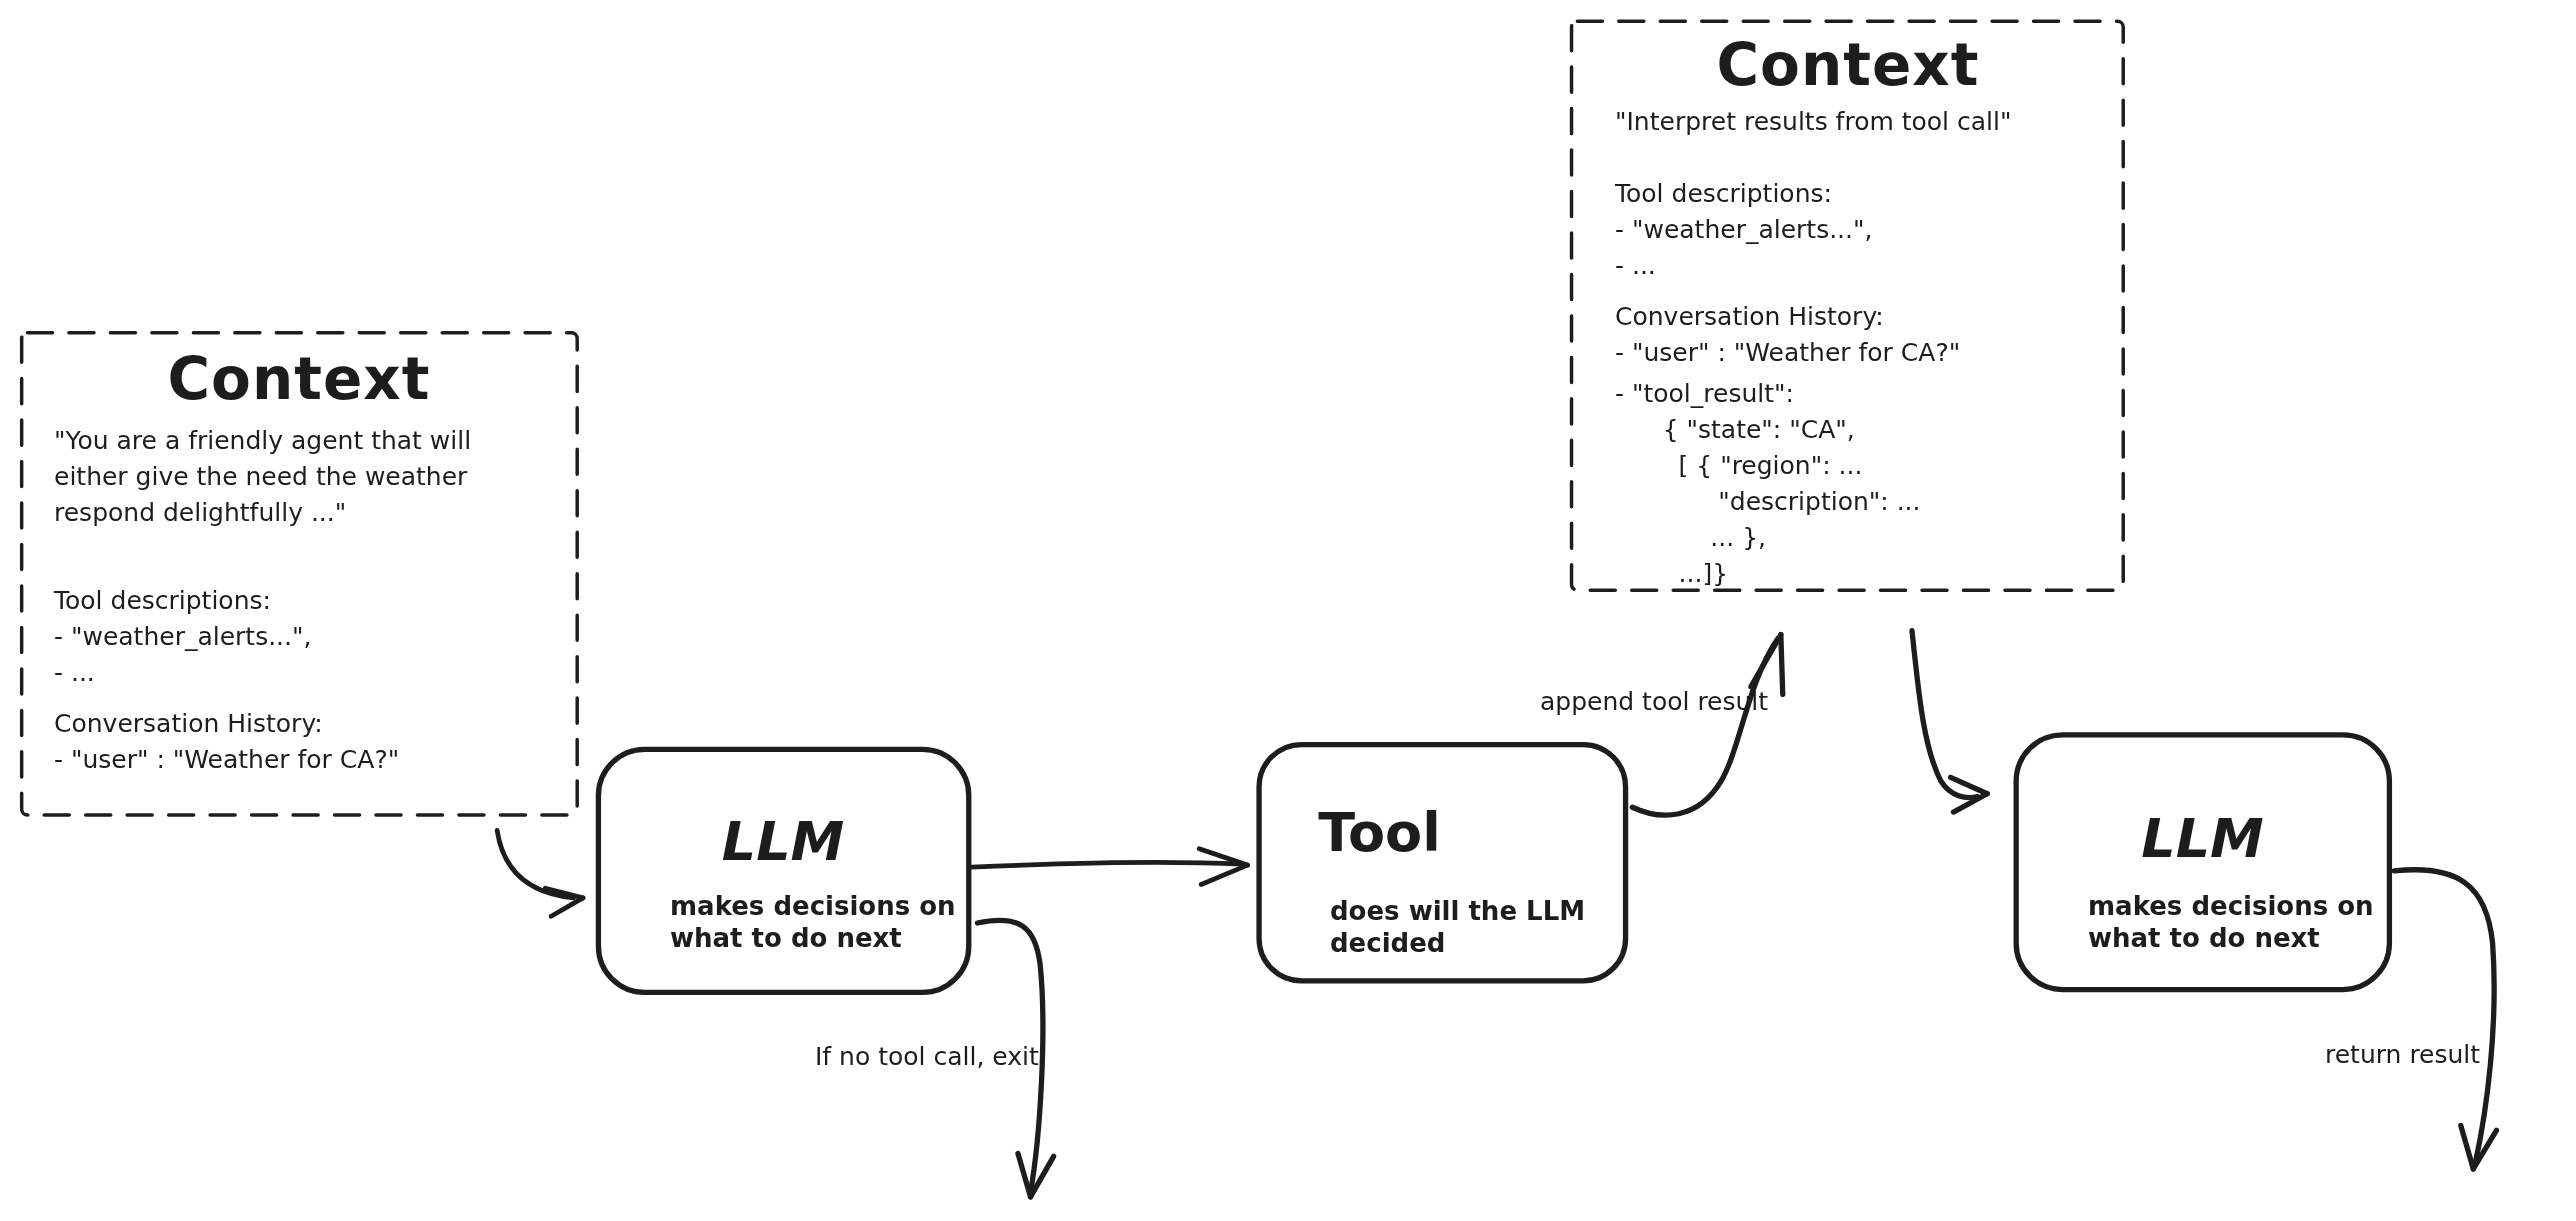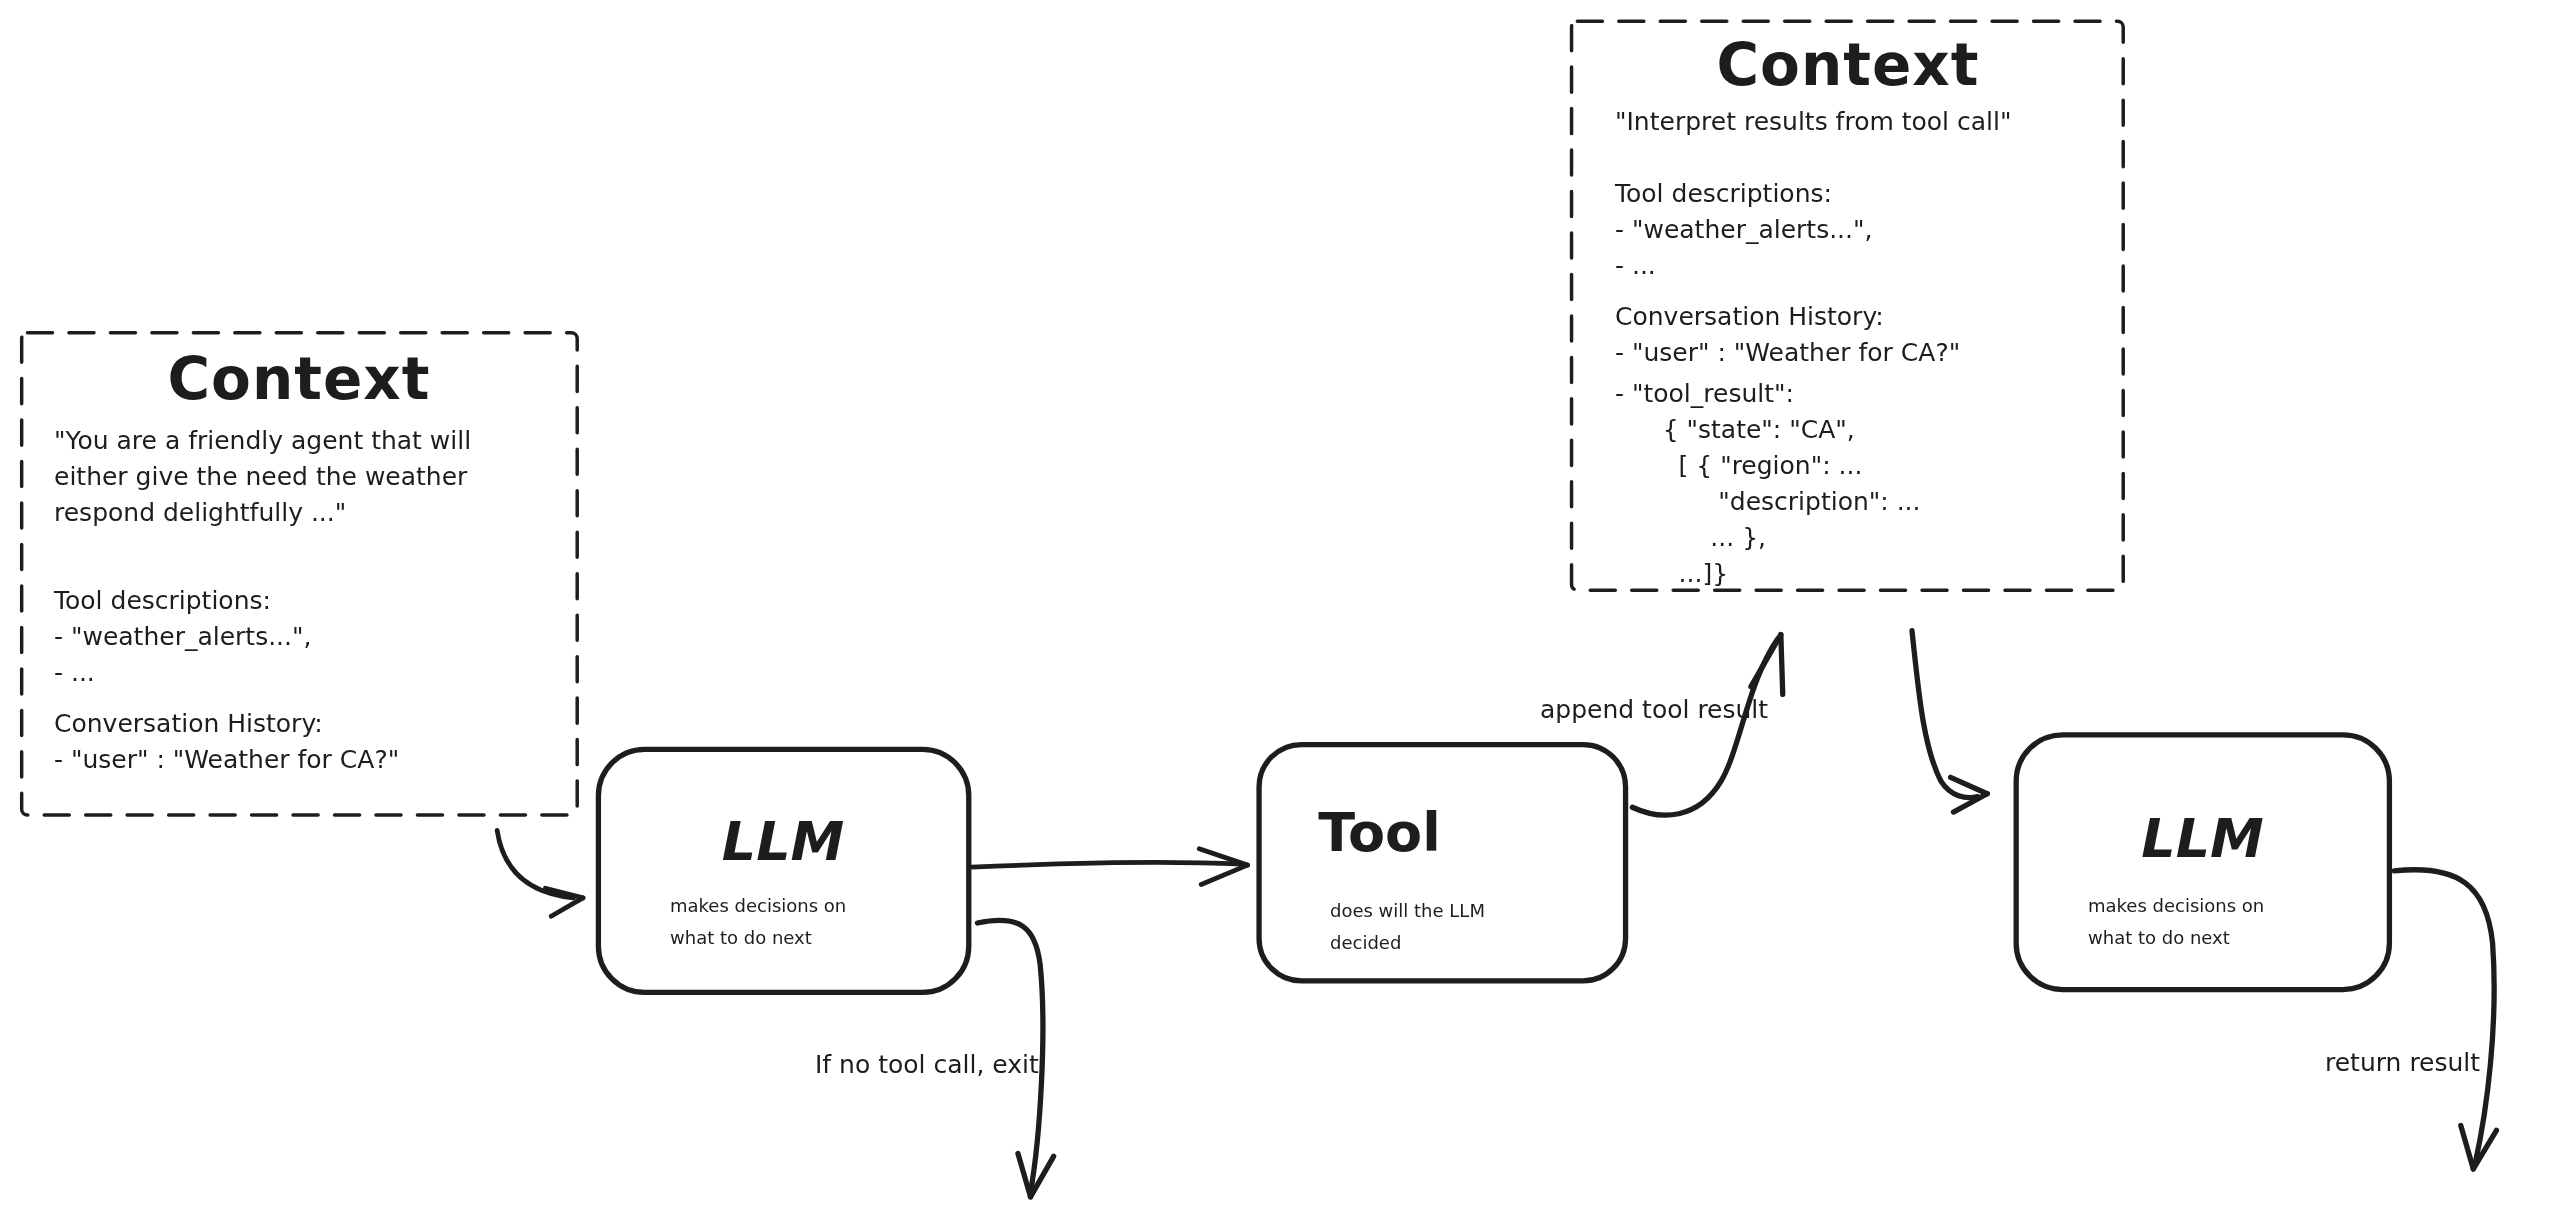--- a/index.html
+++ b/index.html
@@ -18,24 +18,24 @@
   }
   .para .ln{
     font-size:25px;line-height:36px;white-space:pre;
   }
   .para.tight .ln{line-height:36px;}
   .node-title{
     font-size:54px;font-weight:600;text-align:center;white-space:pre;
   }
   .node-title.italic{font-style:italic;text-align:center;}
   .node-sub .ln{
-    font-size:18px;line-height:32px;white-space:pre;
+    font-size:26px;line-height:32px;white-space:pre;font-weight:bold;
   }
   .edge-label{
-    font-size:25px;white-space:pre;margin-top:8px;
+    font-size:25px;white-space:pre;
   }
 </style>
 </head>
 <body>
 
 <svg class="layer" width="2576" height="1221" viewBox="0 0 2670 1266">
   <g fill="none" stroke="#1d1d1d" stroke-linecap="round" stroke-linejoin="round">
 
     <rect x="22" y="345" width="576" height="500" rx="6" stroke-width="3.6" stroke-dasharray="26 17"></rect>
     <rect x="1629" y="22" width="572" height="590" rx="6" stroke-width="3.6" stroke-dasharray="26 17"></rect>

